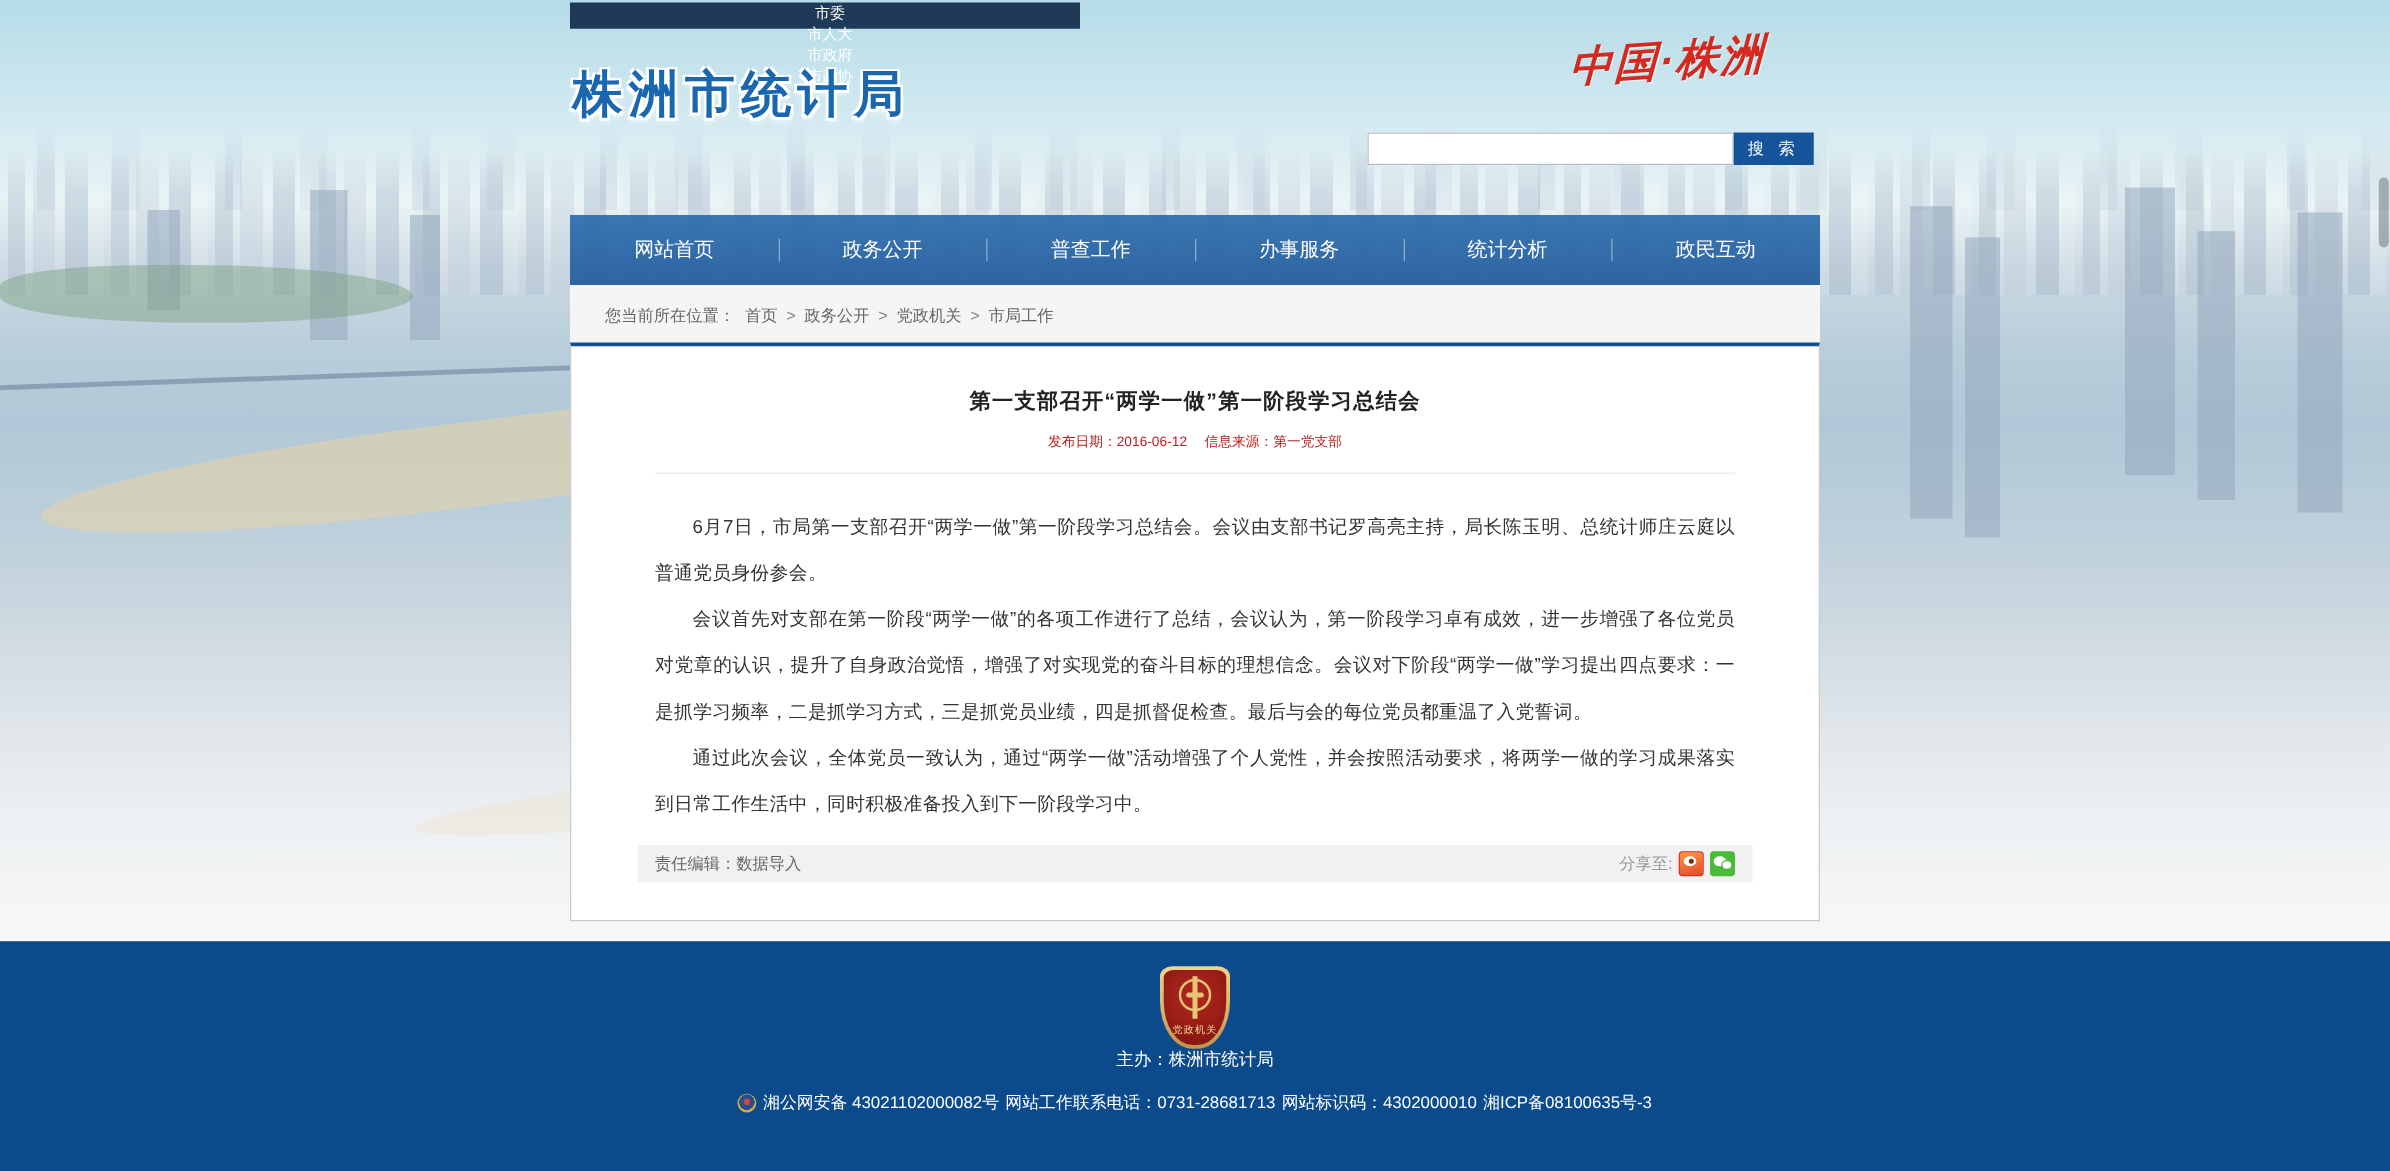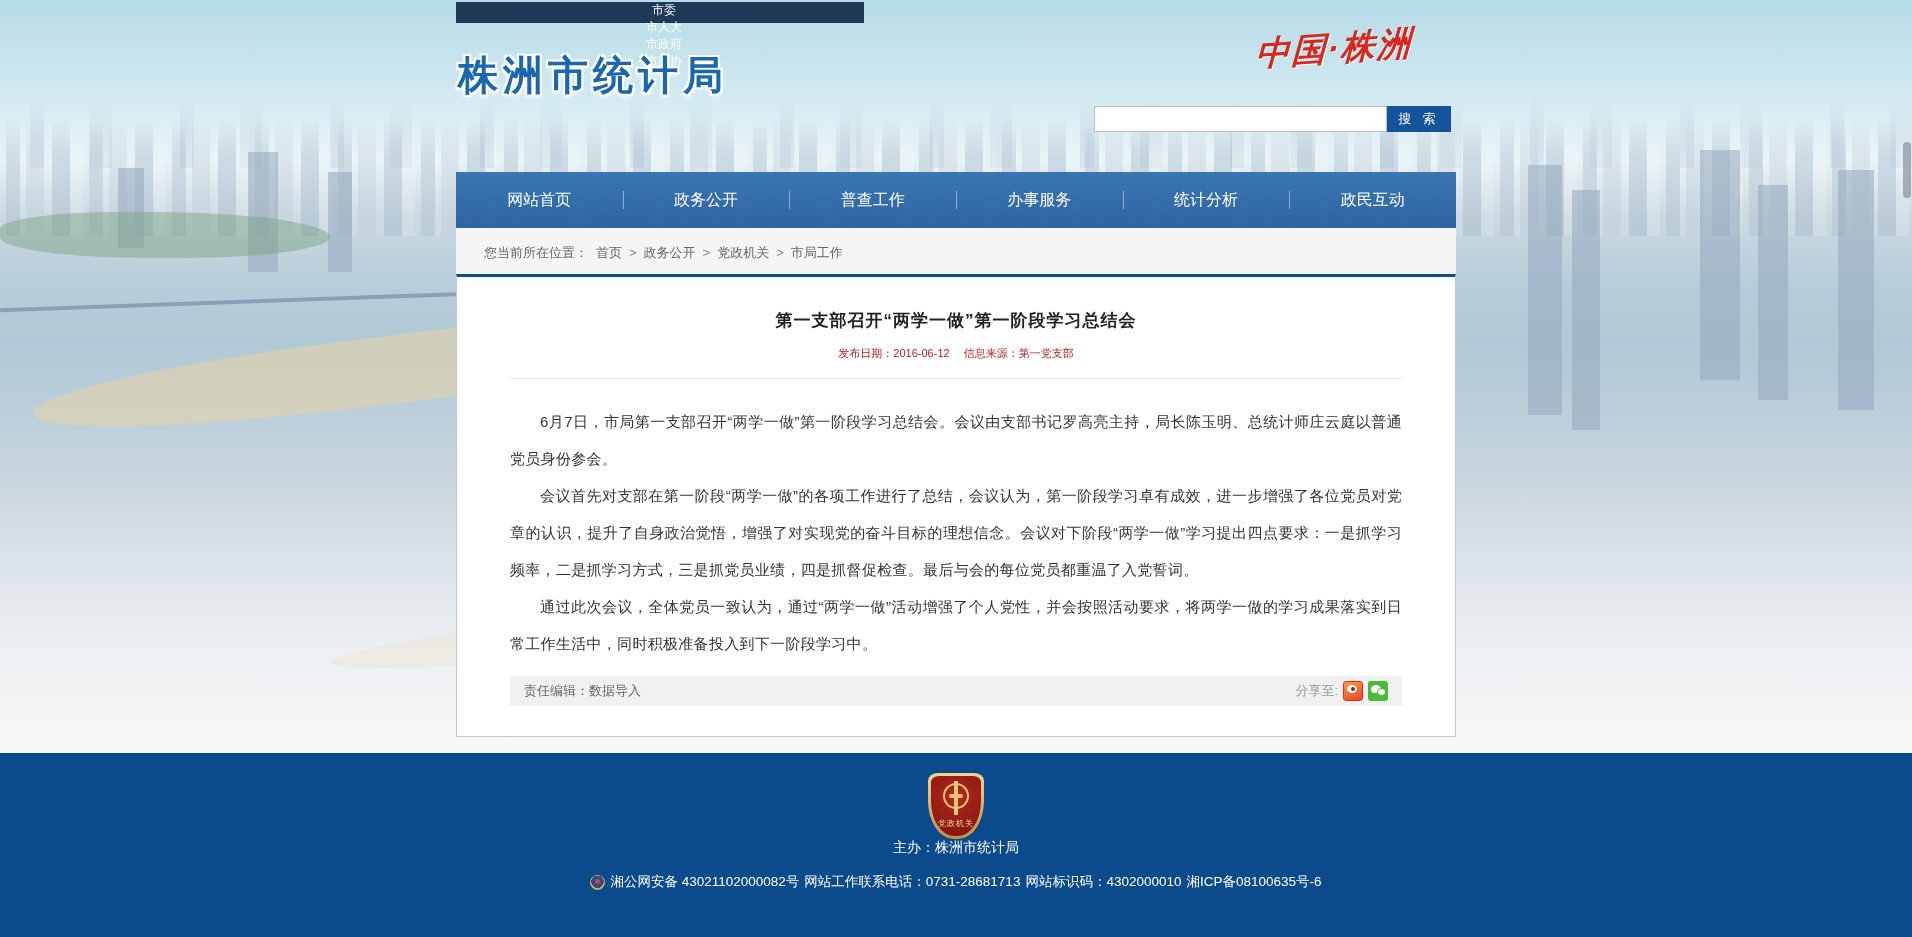--- a/index.html
+++ b/index.html
@@ -81,21 +81,21 @@
   .breadcrumb { position:absolute; left:0; top:228px; width:1000px; height:50px;
     background:#f5f5f6; border-bottom:1px solid #e2e2e2;
     display:flex; align-items:center; padding-left:28px; font-size:13px; color:#666; }
   .breadcrumb .crumb { color:#666; text-decoration:none; cursor:pointer; }
   .breadcrumb .sep { margin:0 7px; color:#888; }
   .breadcrumb .prefix { margin-right:8px; }
 
   
   .article-box { position:absolute; left:0; top:274px; width:1000px; height:463px;
     background:#fff; border:1px solid #c9c9c9; border-top:3px solid var(--border-blue,#11508f);
-    padding:0 53px; }
+    padding:0 67px; }
   .article-title { margin-top:32px; text-align:center; font-size:17px; font-weight:bold;
     color:#222; letter-spacing:1px; }
   .article-meta { margin-top:14px; text-align:center; font-size:11px; color:#b91c1c; }
   .article-meta .meta-gap { display:inline-block; width:14px; }
   .article-sep { margin-top:17px; border:none; border-top:1px solid #e9e9e9; }
   .article-body { margin-top:24px; }
   .article-body p { font-size:15px; color:#333; line-height:37px; text-indent:2em;
     text-align:justify; letter-spacing:.3px; }
   .article-footbar { position:absolute; left:53px; right:53px; bottom:30px; height:30px;
     background:#f1f1f1; display:flex; align-items:center; justify-content:space-between;
@@ -236,20 +236,20 @@
         </div>
       </div>
       <div class="footer-host">
         <span>主办：</span><span>株洲市统计局</span>
       </div>
       <div class="footer-security">
         <span class="police-icon"></span>
         <span>湘公网安备 43021102000082号</span>
         <span>网站工作联系电话：0731-28681713</span>
         <span>网站标识码：4302000010</span>
-        <span>湘ICP备08100635号-6</span>
+        <span>湘ICP备08100635号-3</span>
       </div>
     </div>
   </div>
 
   <div class="scrollbar-thumb"></div>
 
 </div>
 
 </body></html>

